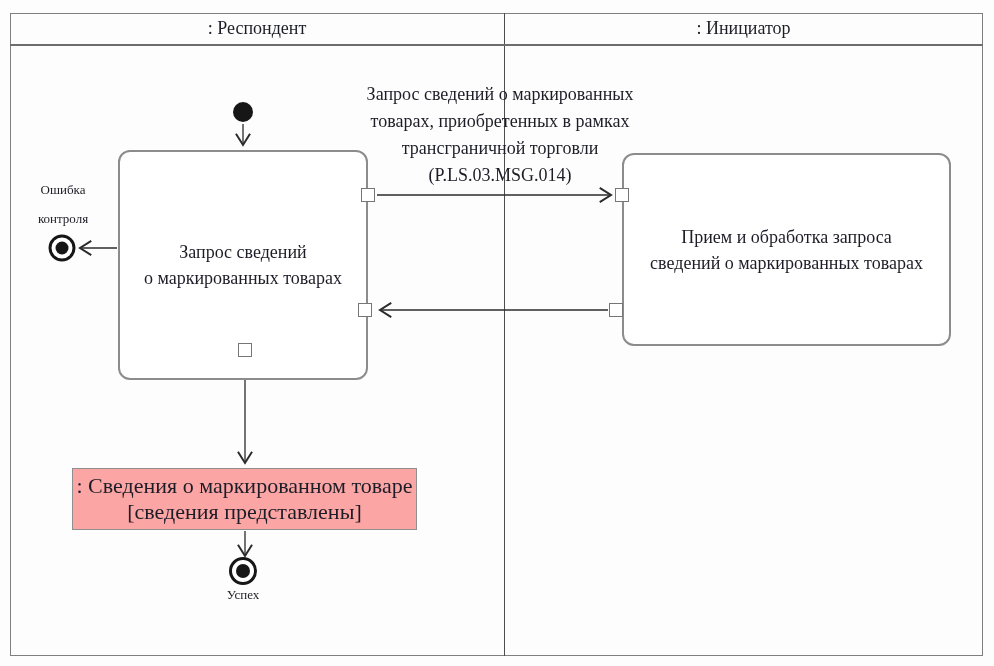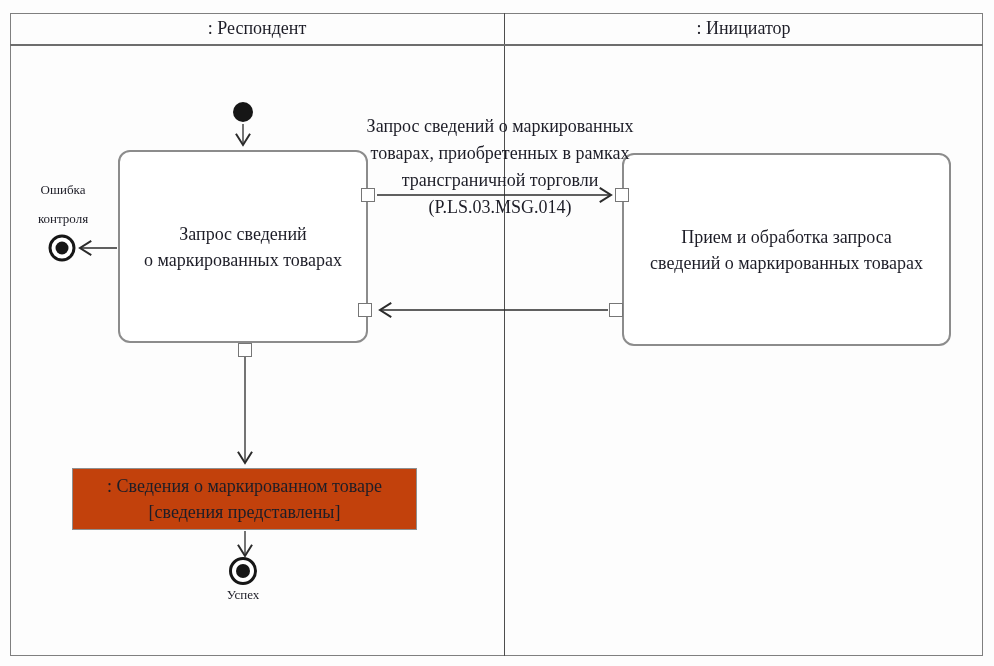--- a/index.html
+++ b/index.html
@@ -24,34 +24,34 @@
   .lane-divider{
     position:absolute;left:504px;top:13px;width:1px;height:643px;
     background:#4d4d4d;z-index:1;
   }
   .connectors{position:absolute;left:0;top:0;z-index:2;}
   .activity{
     position:absolute;background:#ffffff;border:2px solid #8c8c8c;border-radius:12px;
     box-sizing:border-box;display:flex;align-items:center;justify-content:center;
     text-align:center;font-size:18px;line-height:26px;white-space:pre-line;z-index:3;
   }
-  .activity.left{left:118px;top:150px;width:250px;height:193px;}
+  .activity.left{left:118px;top:150px;width:250px;height:230px;}
   .activity.right{left:622px;top:153px;width:329px;height:193px;}
   .object-node{
     position:absolute;left:72px;top:468px;width:345px;height:62px;
-    background:#c2410c;border:1px solid #8f8f8f;box-sizing:border-box;
+    background:#fca5a5;border:1px solid #8f8f8f;box-sizing:border-box;
     display:flex;align-items:center;justify-content:center;text-align:center;
-    font-size:18px;line-height:26px;white-space:pre-line;z-index:3;
+    font-size:22px;line-height:26px;white-space:pre-line;z-index:3;
   }
   .pin{
     position:absolute;width:14px;height:14px;background:#ffffff;
     border:1px solid #767676;box-sizing:border-box;z-index:4;
   }
   .msg{
-    position:absolute;text-align:center;font-size:18px;white-space:pre-line;z-index:5;margin-top:32px;
+    position:absolute;text-align:center;font-size:18px;white-space:pre-line;z-index:5;
   }
   .msg.request{left:310px;top:81px;width:380px;line-height:27px;}
   .msg.response{left:300px;top:322px;width:392px;line-height:26px;}
   .node-label{
     position:absolute;text-align:center;font-size:13px;white-space:pre-line;z-index:5;
   }
   .node-label.error{left:16px;top:175px;width:94px;line-height:29px;}
   .node-label.success{left:203px;top:583px;width:80px;line-height:24px;}
 </style>
 </head>

